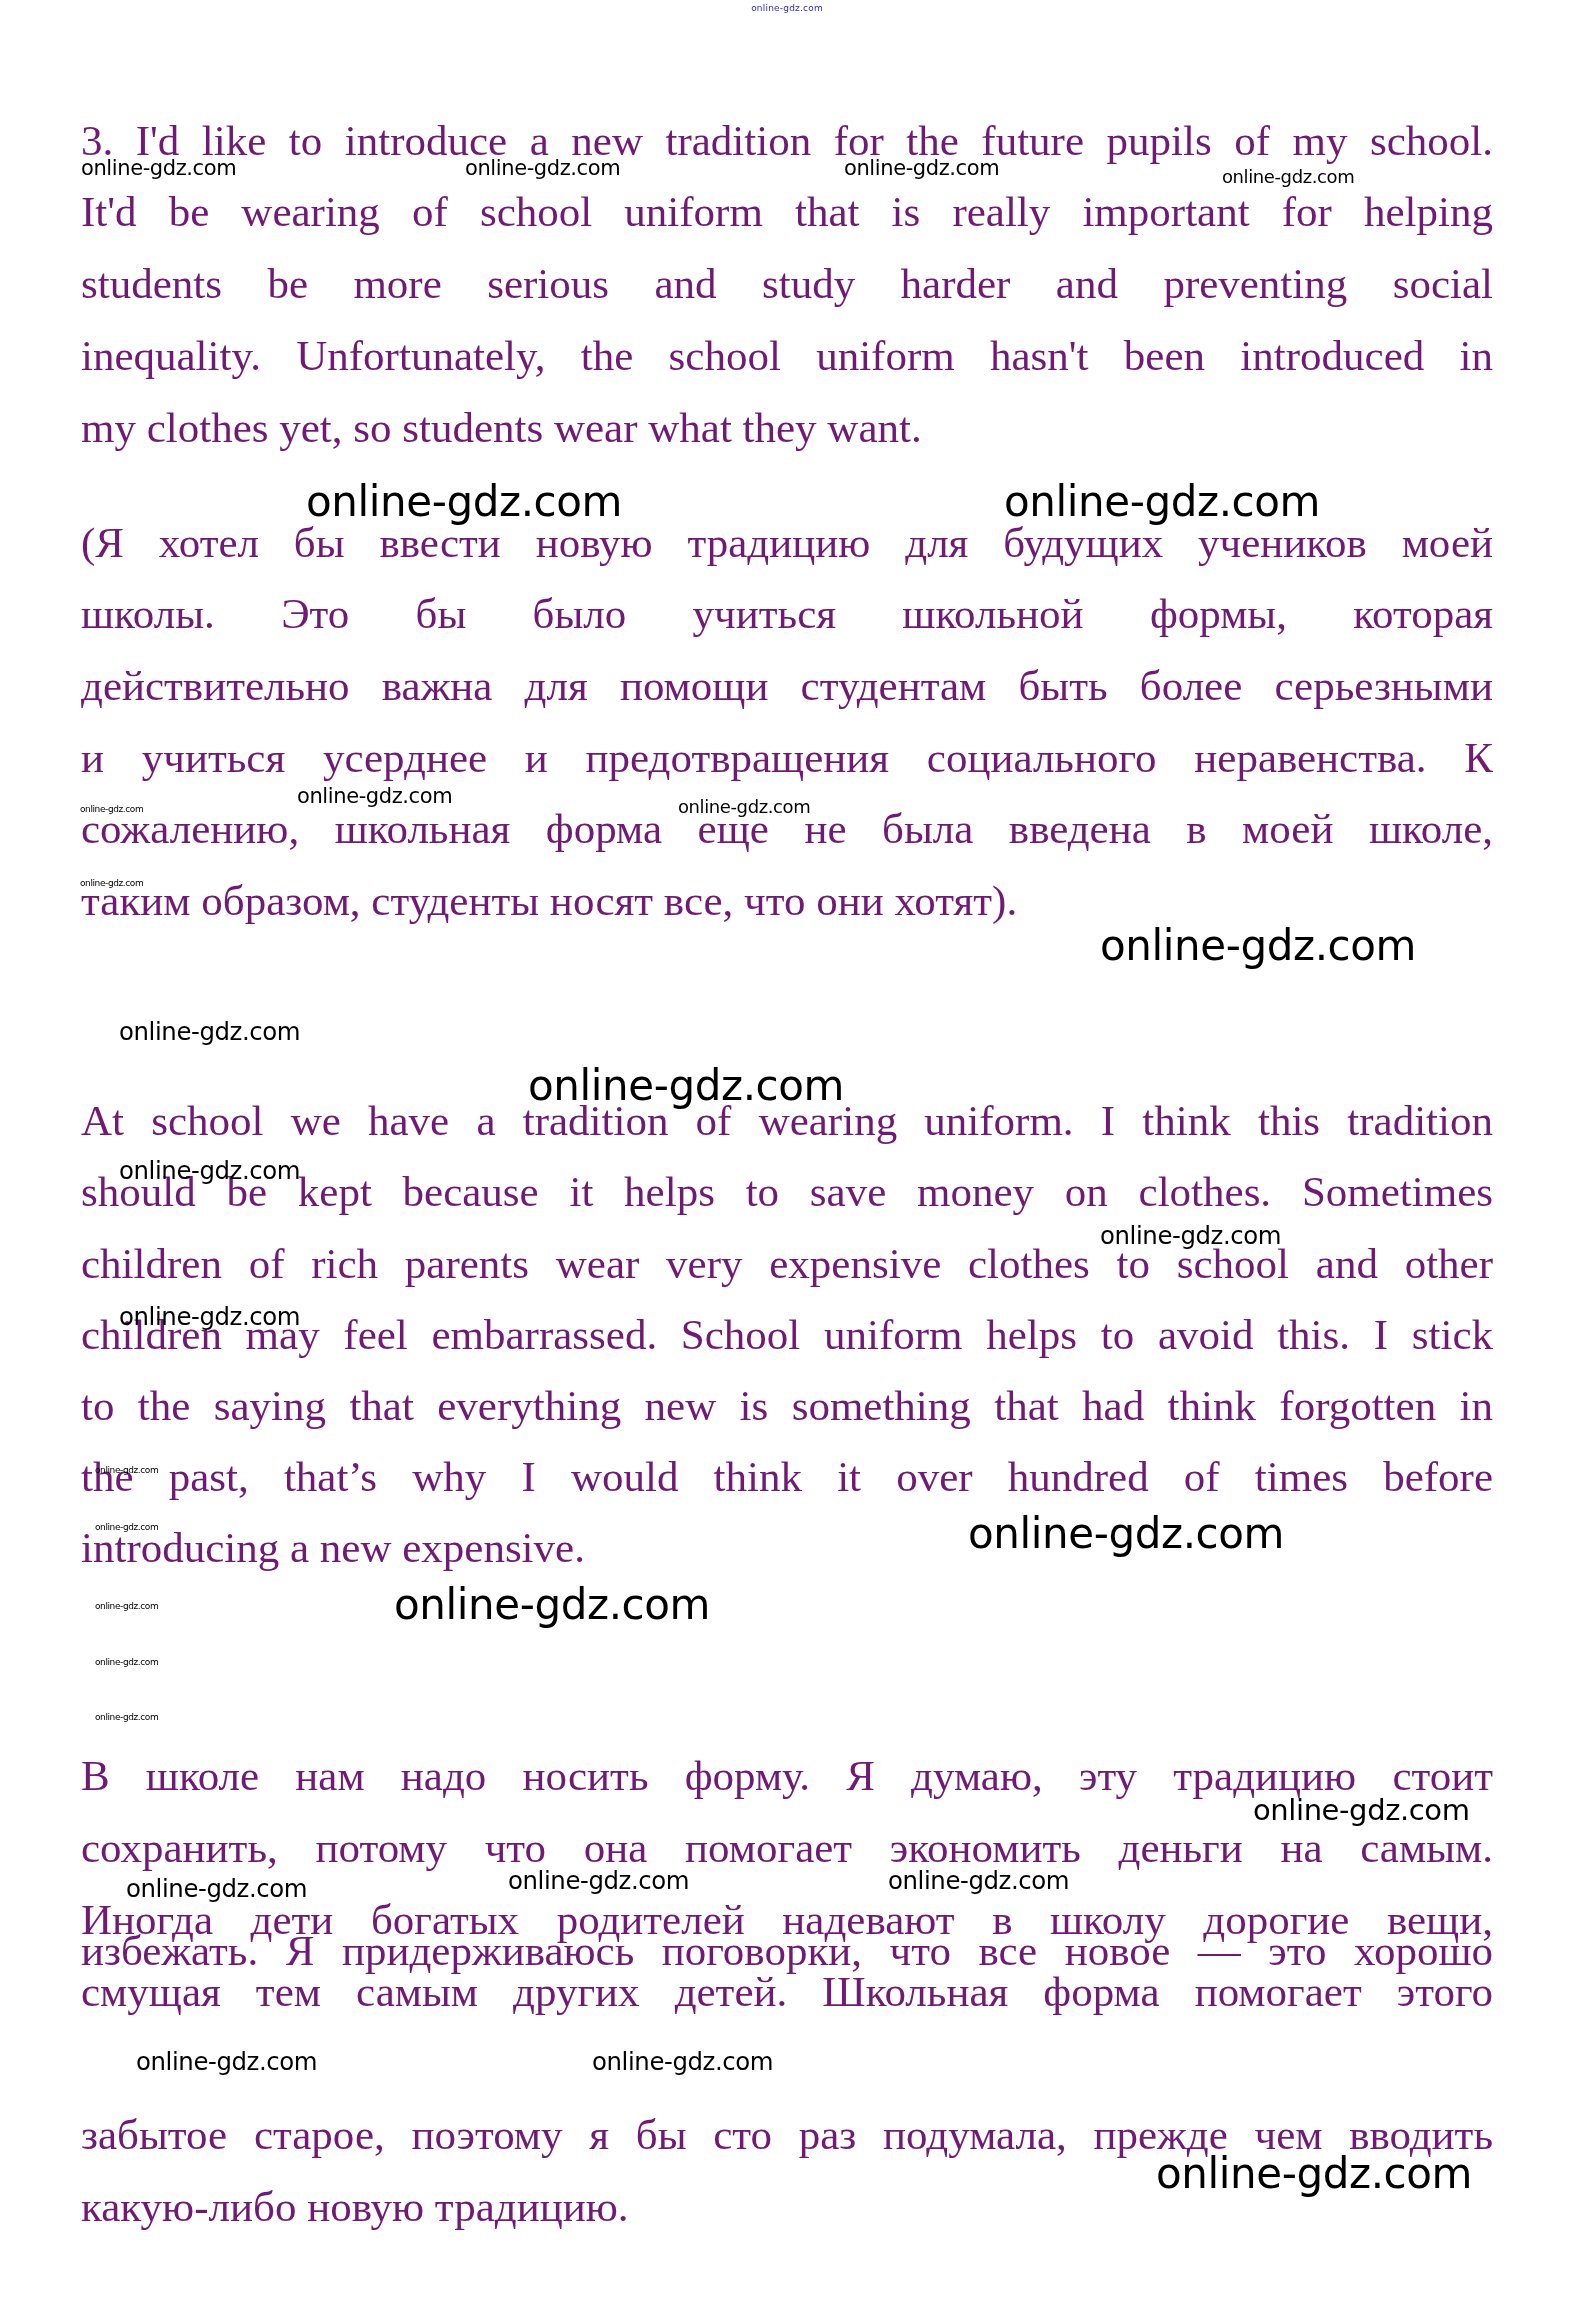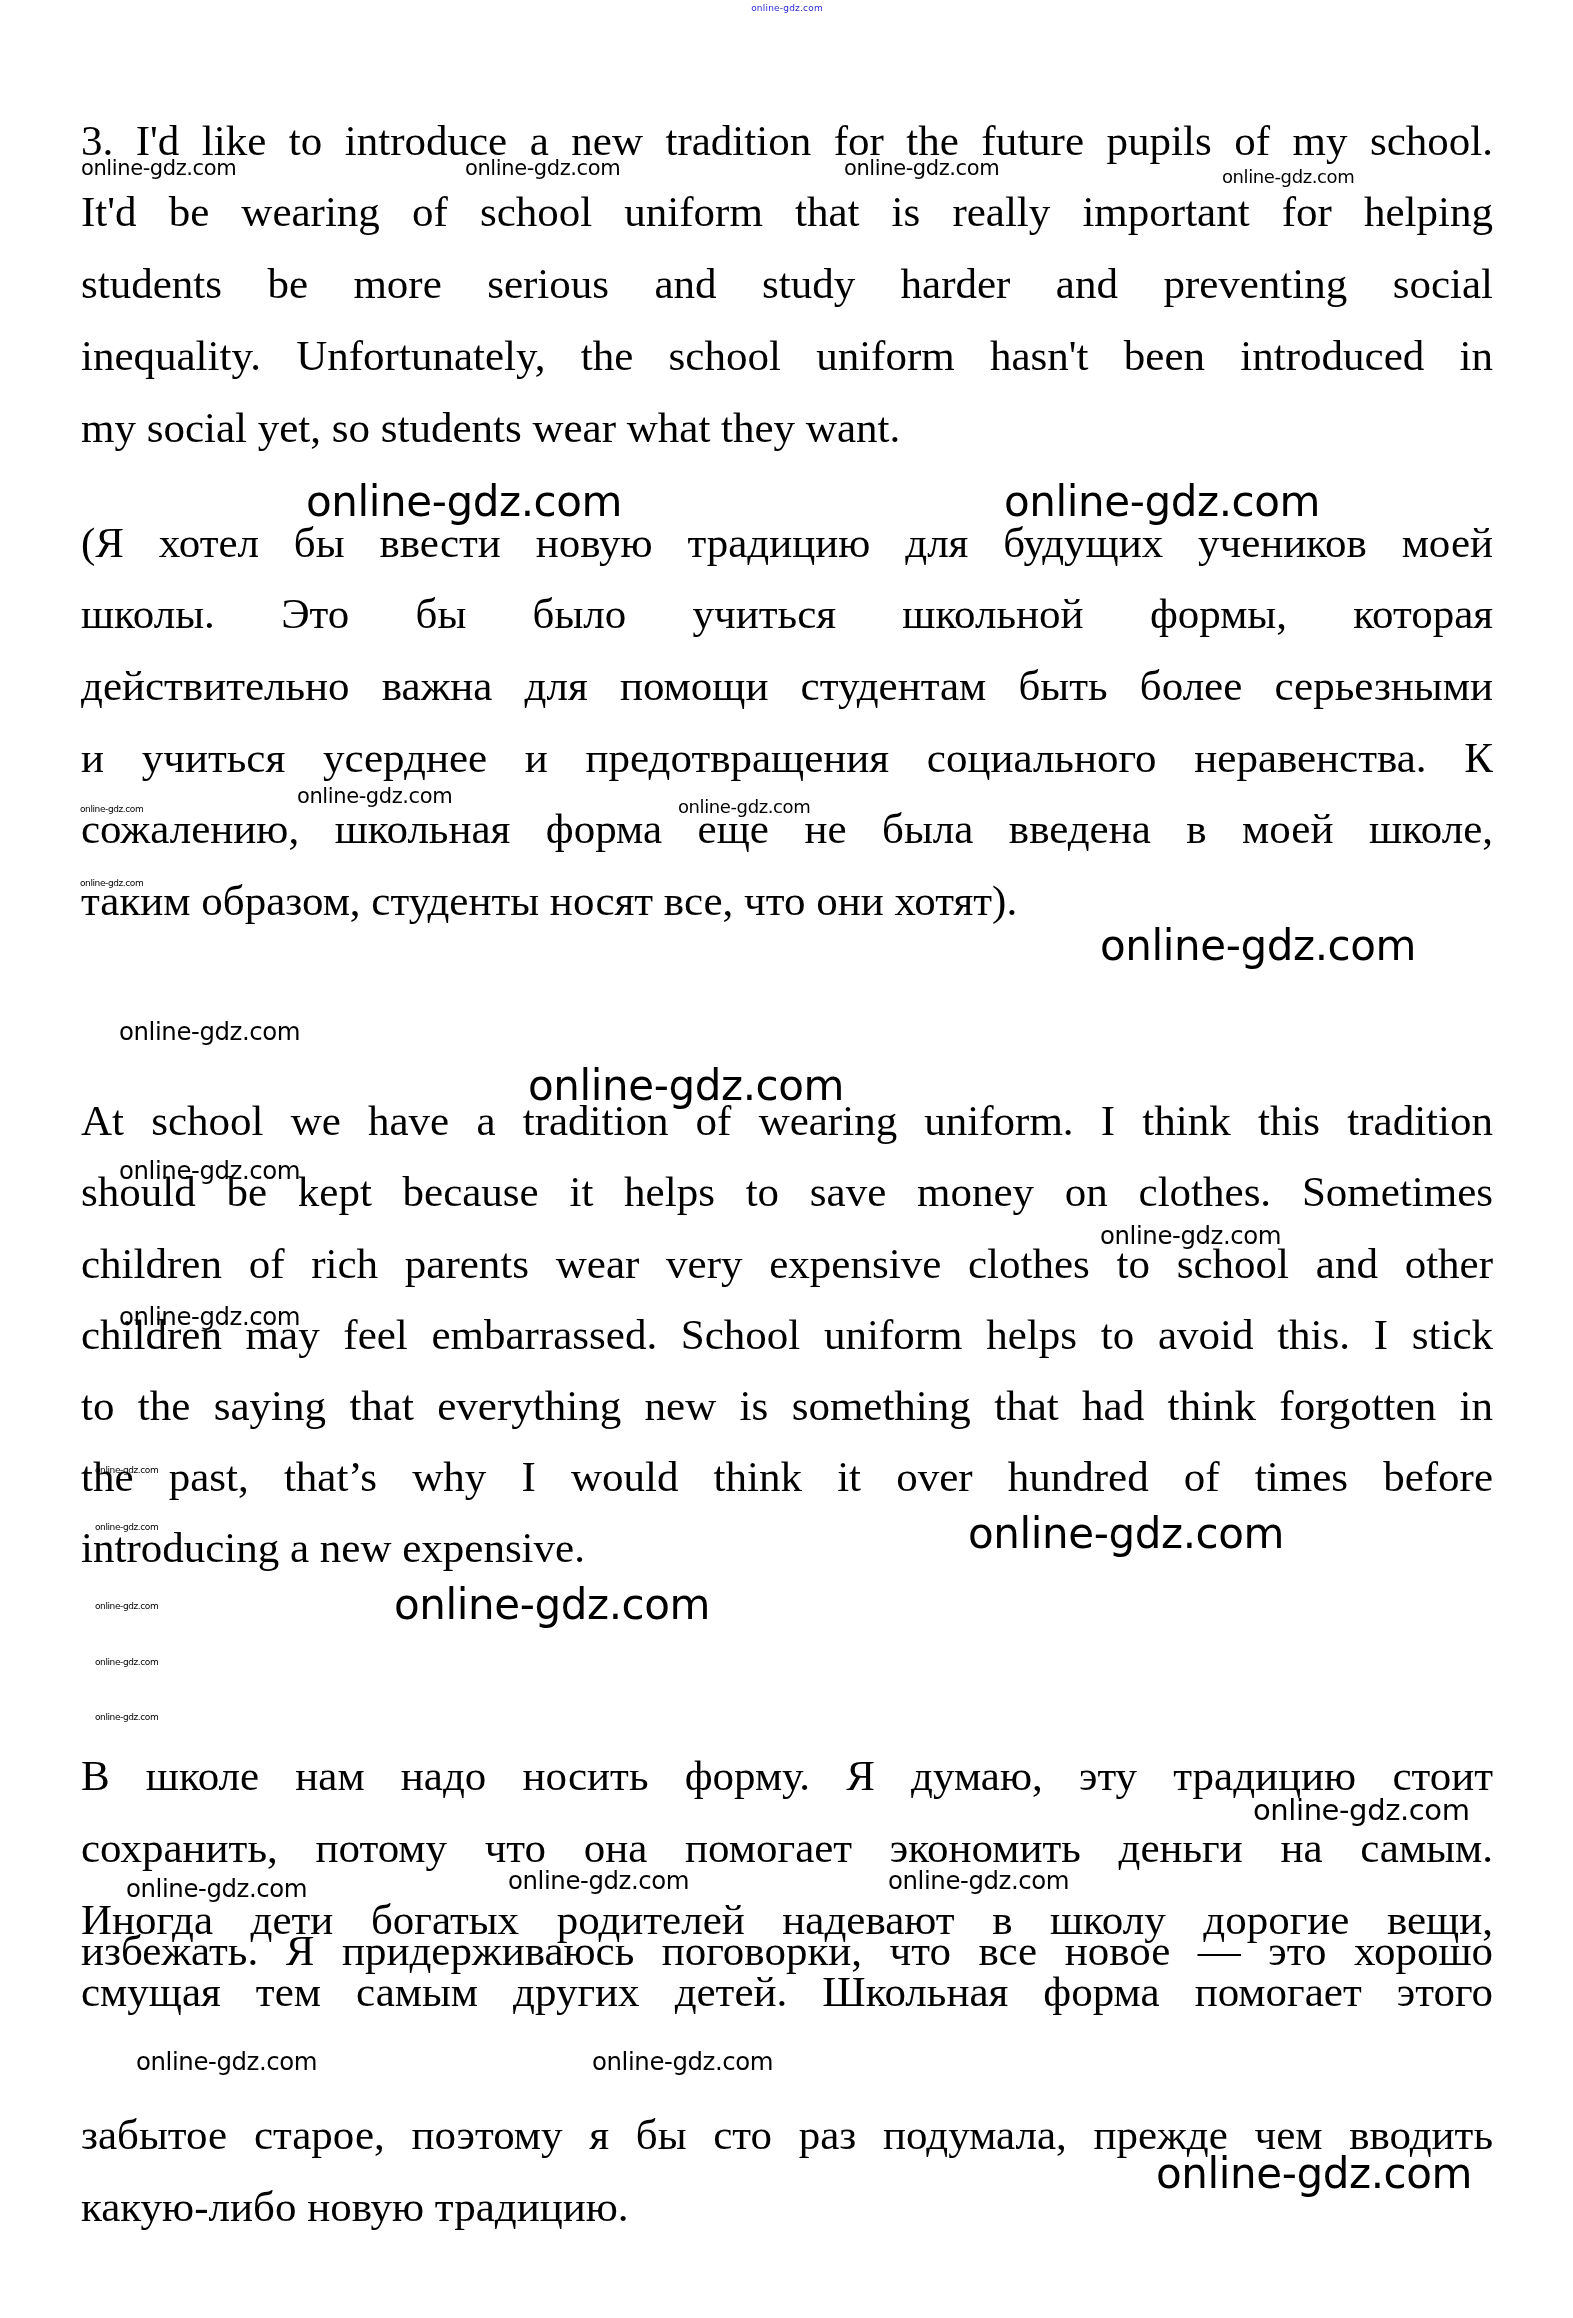--- a/index.html
+++ b/index.html
@@ -6,21 +6,21 @@
   body { width: 1574px; height: 2319px; position: relative; overflow: hidden; }
   .page { position: absolute; left: 0; top: 0; width: 1574px; height: 2319px; background: #fff; }
   .top-mark {
     position: absolute; left: 0; width: 1574px; top: 3.3px; text-align: center;
     font-family: "DejaVu Sans", sans-serif; font-size: 9px; color: #2b2bd6;
     letter-spacing: 0.2px;
   }
   .line {
     position: absolute; left: 81px; width: 1412px;
     font-family: "Liberation Serif", serif; font-size: 43px; line-height: 49px;
-    color: #000000; white-space: nowrap;
+    color: #701a75; white-space: nowrap;
     text-align: justify; text-align-last: justify;
   }
   .line.last { text-align-last: left; }
   .wm {
     position: absolute; font-family: "DejaVu Sans", sans-serif; color: #000;
     white-space: nowrap; line-height: 1; letter-spacing: -0.4px;
   }
   .wm-xl { font-size: 42px; }
   .wm-l  { font-size: 29px; }
   .wm-m  { font-size: 24.4px; }
@@ -33,21 +33,21 @@
 
 <div class="page">
 
   <div class="top-mark">online-gdz.com</div>
 
   <div>
     <div class="line" style="top:116px">3. I'd like to introduce a new tradition for the future pupils of my school.</div>
     <div class="line" style="top:187px">It'd be wearing of school uniform that is really important for helping</div>
     <div class="line" style="top:259px">students be more serious and study harder and preventing social</div>
     <div class="line" style="top:331px">inequality. Unfortunately, the school uniform hasn't been introduced in</div>
-    <div class="line last" style="top:403px">my social yet, so students wear what they want.</div>
+    <div class="line last" style="top:403px">my clothes yet, so students wear what they want.</div>
   </div>
 
   <div>
     <div class="line" style="top:518px">(Я хотел бы ввести новую традицию для будущих учеников моей</div>
     <div class="line" style="top:589px">школы. Это бы было учиться школьной формы, которая</div>
     <div class="line" style="top:661px">действительно важна для помощи студентам быть более серьезными</div>
     <div class="line" style="top:733px">и учиться усерднее и предотвращения социального неравенства. К</div>
     <div class="line" style="top:804px">сожалению, школьная форма еще не была введена в моей школе,</div>
     <div class="line last" style="top:876px">таким образом, студенты носят все, что они хотят).</div>
   </div>

